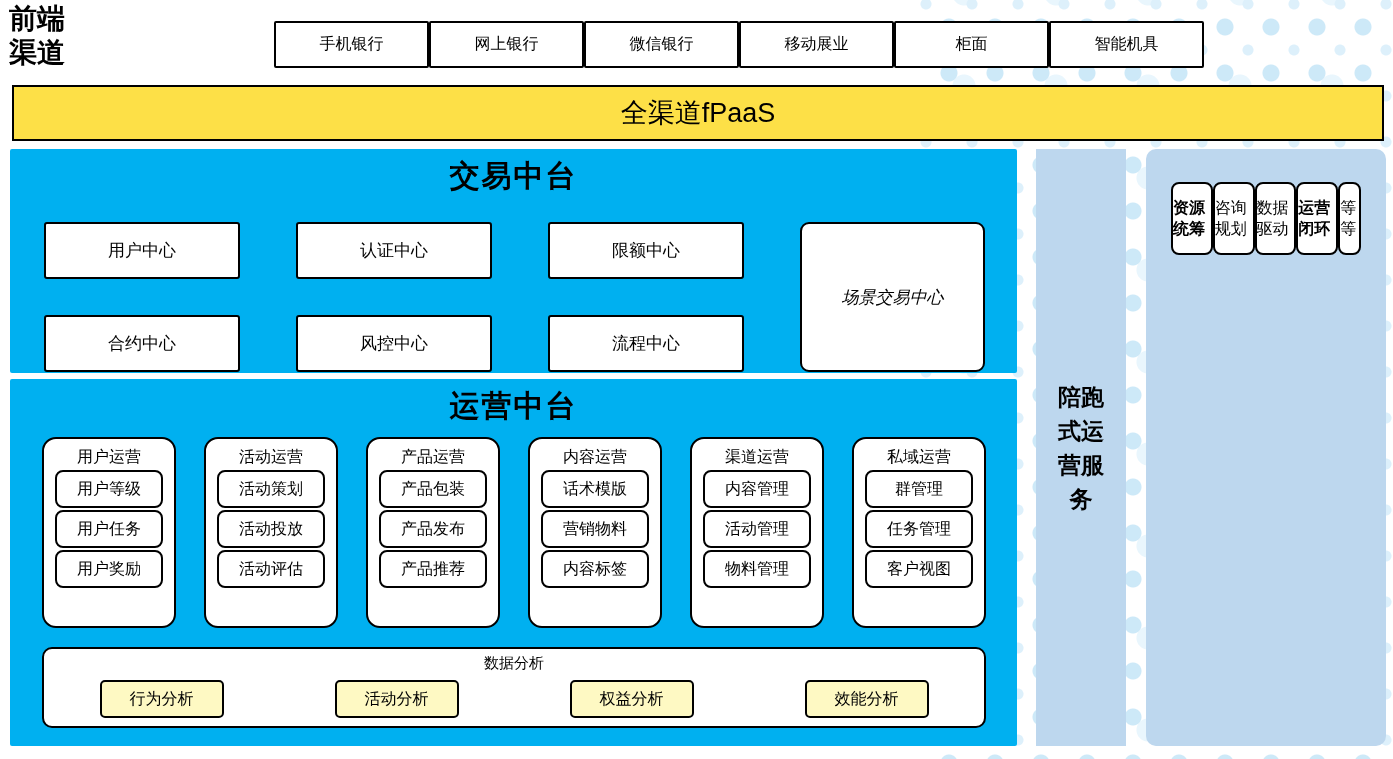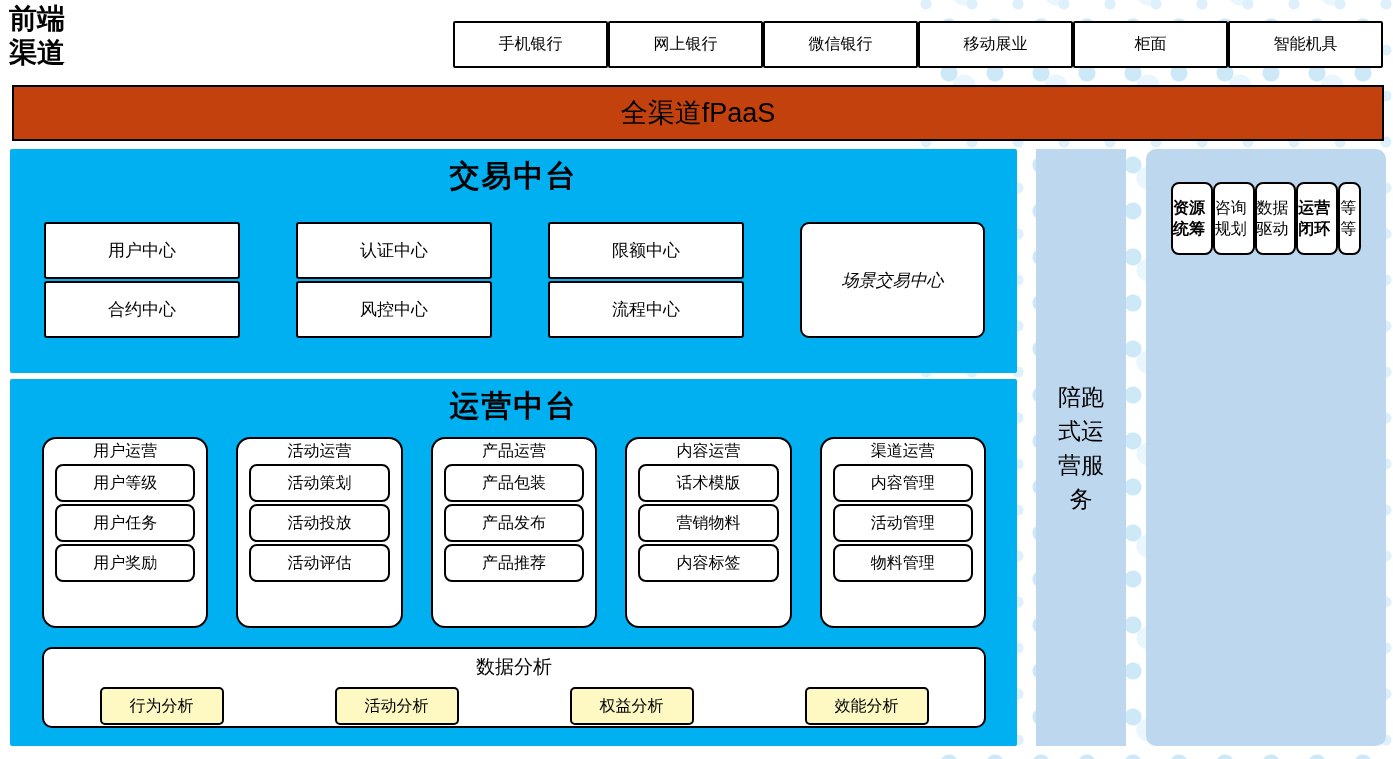--- a/index.html
+++ b/index.html
@@ -27,78 +27,78 @@
   .layer{position:absolute;z-index:1;}
 
   
   .front-label{
     left:4px;top:2px;width:66px;
     font-family:"Liberation Serif",serif;font-weight:700;
     font-size:28px;line-height:34px;text-align:center;
   }
 
   
-  .channels{left:95px;top:21px;width:1288px;height:47px;display:flex;justify-content:flex-end;}
+  .channels{left:95px;top:21px;width:1288px;height:47px;display:flex;justify-content:center;}
   .channel-box{
     width:155px;height:47px;background:#fff;border:2px solid var(--border-black);border-radius:2px;
     display:flex;align-items:center;justify-content:center;font-size:16px;
   }
 
   
   .fpaas{
-    left:12px;top:85px;width:1372px;height:56px;background:#c2410c;border:2px solid var(--border-black);
+    left:12px;top:85px;width:1372px;height:56px;background:#fde047;border:2px solid var(--border-black);
     display:flex;align-items:center;justify-content:center;font-size:27px;
   }
 
   
   .panel{background:var(--accent-blue);border-radius:2px;}
   .panel-title{text-align:center;font-size:30px;font-weight:700;padding-top:7px;letter-spacing:2px;}
 
   .tx-panel{left:10px;top:149px;width:1007px;height:224px;}
   .tx-grid{
     position:absolute;left:34px;right:32px;top:73px;bottom:16px;
     display:grid;grid-template-columns:196px 196px 196px 185px;grid-template-rows:57px 57px;
-    row-gap:2px;justify-content:space-between;
+    row-gap:36px;justify-content:space-between;
   }
   .wbox{
     background:#fff;border:2px solid var(--border-black);border-radius:3px;
     display:flex;align-items:center;justify-content:center;font-size:17px;
   }
   .tall{grid-column:4;grid-row:1/3;border-radius:9px;font-style:italic;}
 
   .op-panel{left:10px;top:379px;width:1007px;height:367px;}
   .groups{position:absolute;left:32px;right:31px;top:58px;height:191px;display:flex;gap:28px;}
   .group{
     flex:1;background:#fff;border:2px solid var(--border-black);border-radius:14px;
-    padding:1px 11px 0;display:flex;flex-direction:column;
+    padding:7px 11px 0;display:flex;flex-direction:column;
   }
   .group-title{text-align:center;font-size:16px;line-height:22px;height:22px;}
   .group-item{
     height:38px;border:2px solid var(--border-black);border-radius:8px;margin-top:2px;
     display:flex;align-items:center;justify-content:center;font-size:16px;background:#fff;
   }
   .group-item:first-of-type{margin-top:11px;}
 
   .analysis{
     position:absolute;left:32px;right:31px;top:268px;height:81px;
     background:#fff;border:2px solid var(--border-black);border-radius:10px;
   }
-  .analysis-title{text-align:center;font-size:19px;margin-top:5px;}
+  .analysis-title{text-align:center;font-size:15px;margin-top:5px;}
   .analysis-row{display:flex;justify-content:space-around;margin-top:7px;}
   .analysis-item{
     width:124px;height:38px;border:2px solid var(--border-black);border-radius:5px;background:#fef9c3;
     display:flex;align-items:center;justify-content:center;font-size:16px;
   }
 
   
   .strip{
     left:1036px;top:149px;width:90px;height:597px;background:var(--light-blue);
     display:flex;align-items:center;justify-content:center;
   }
-  .strip-text{width:50px;font-size:23px;line-height:34px;text-align:center;font-weight:400;}
+  .strip-text{width:50px;font-size:23px;line-height:34px;text-align:center;font-weight:700;}
 
   
   .right-panel{
     left:1146px;top:149px;width:240px;height:597px;background:var(--light-blue);border-radius:10px;
     display:flex;flex-direction:row;justify-content:space-between;padding:33px 25px;
   }
   .right-box{
     height:73px;background:#fff;border:2px solid var(--border-black);border-radius:8px;
     display:flex;align-items:center;justify-content:center;font-size:16px;
   }
@@ -164,20 +164,26 @@
         <div class="group-item">话术模版</div>
         <div class="group-item">营销物料</div>
         <div class="group-item">内容标签</div>
       </div>
       <div class="group">
         <div class="group-title">渠道运营</div>
         <div class="group-item">内容管理</div>
         <div class="group-item">活动管理</div>
         <div class="group-item">物料管理</div>
       </div>
+      <div class="group">
+        <div class="group-title">私域运营</div>
+        <div class="group-item">群管理</div>
+        <div class="group-item">任务管理</div>
+        <div class="group-item">客户视图</div>
+      </div>
     </div>
 
     <div class="analysis">
       <div class="analysis-title">数据分析</div>
       <div class="analysis-row">
         <div class="analysis-item">行为分析</div>
         <div class="analysis-item">活动分析</div>
         <div class="analysis-item">权益分析</div>
         <div class="analysis-item">效能分析</div>
       </div>

